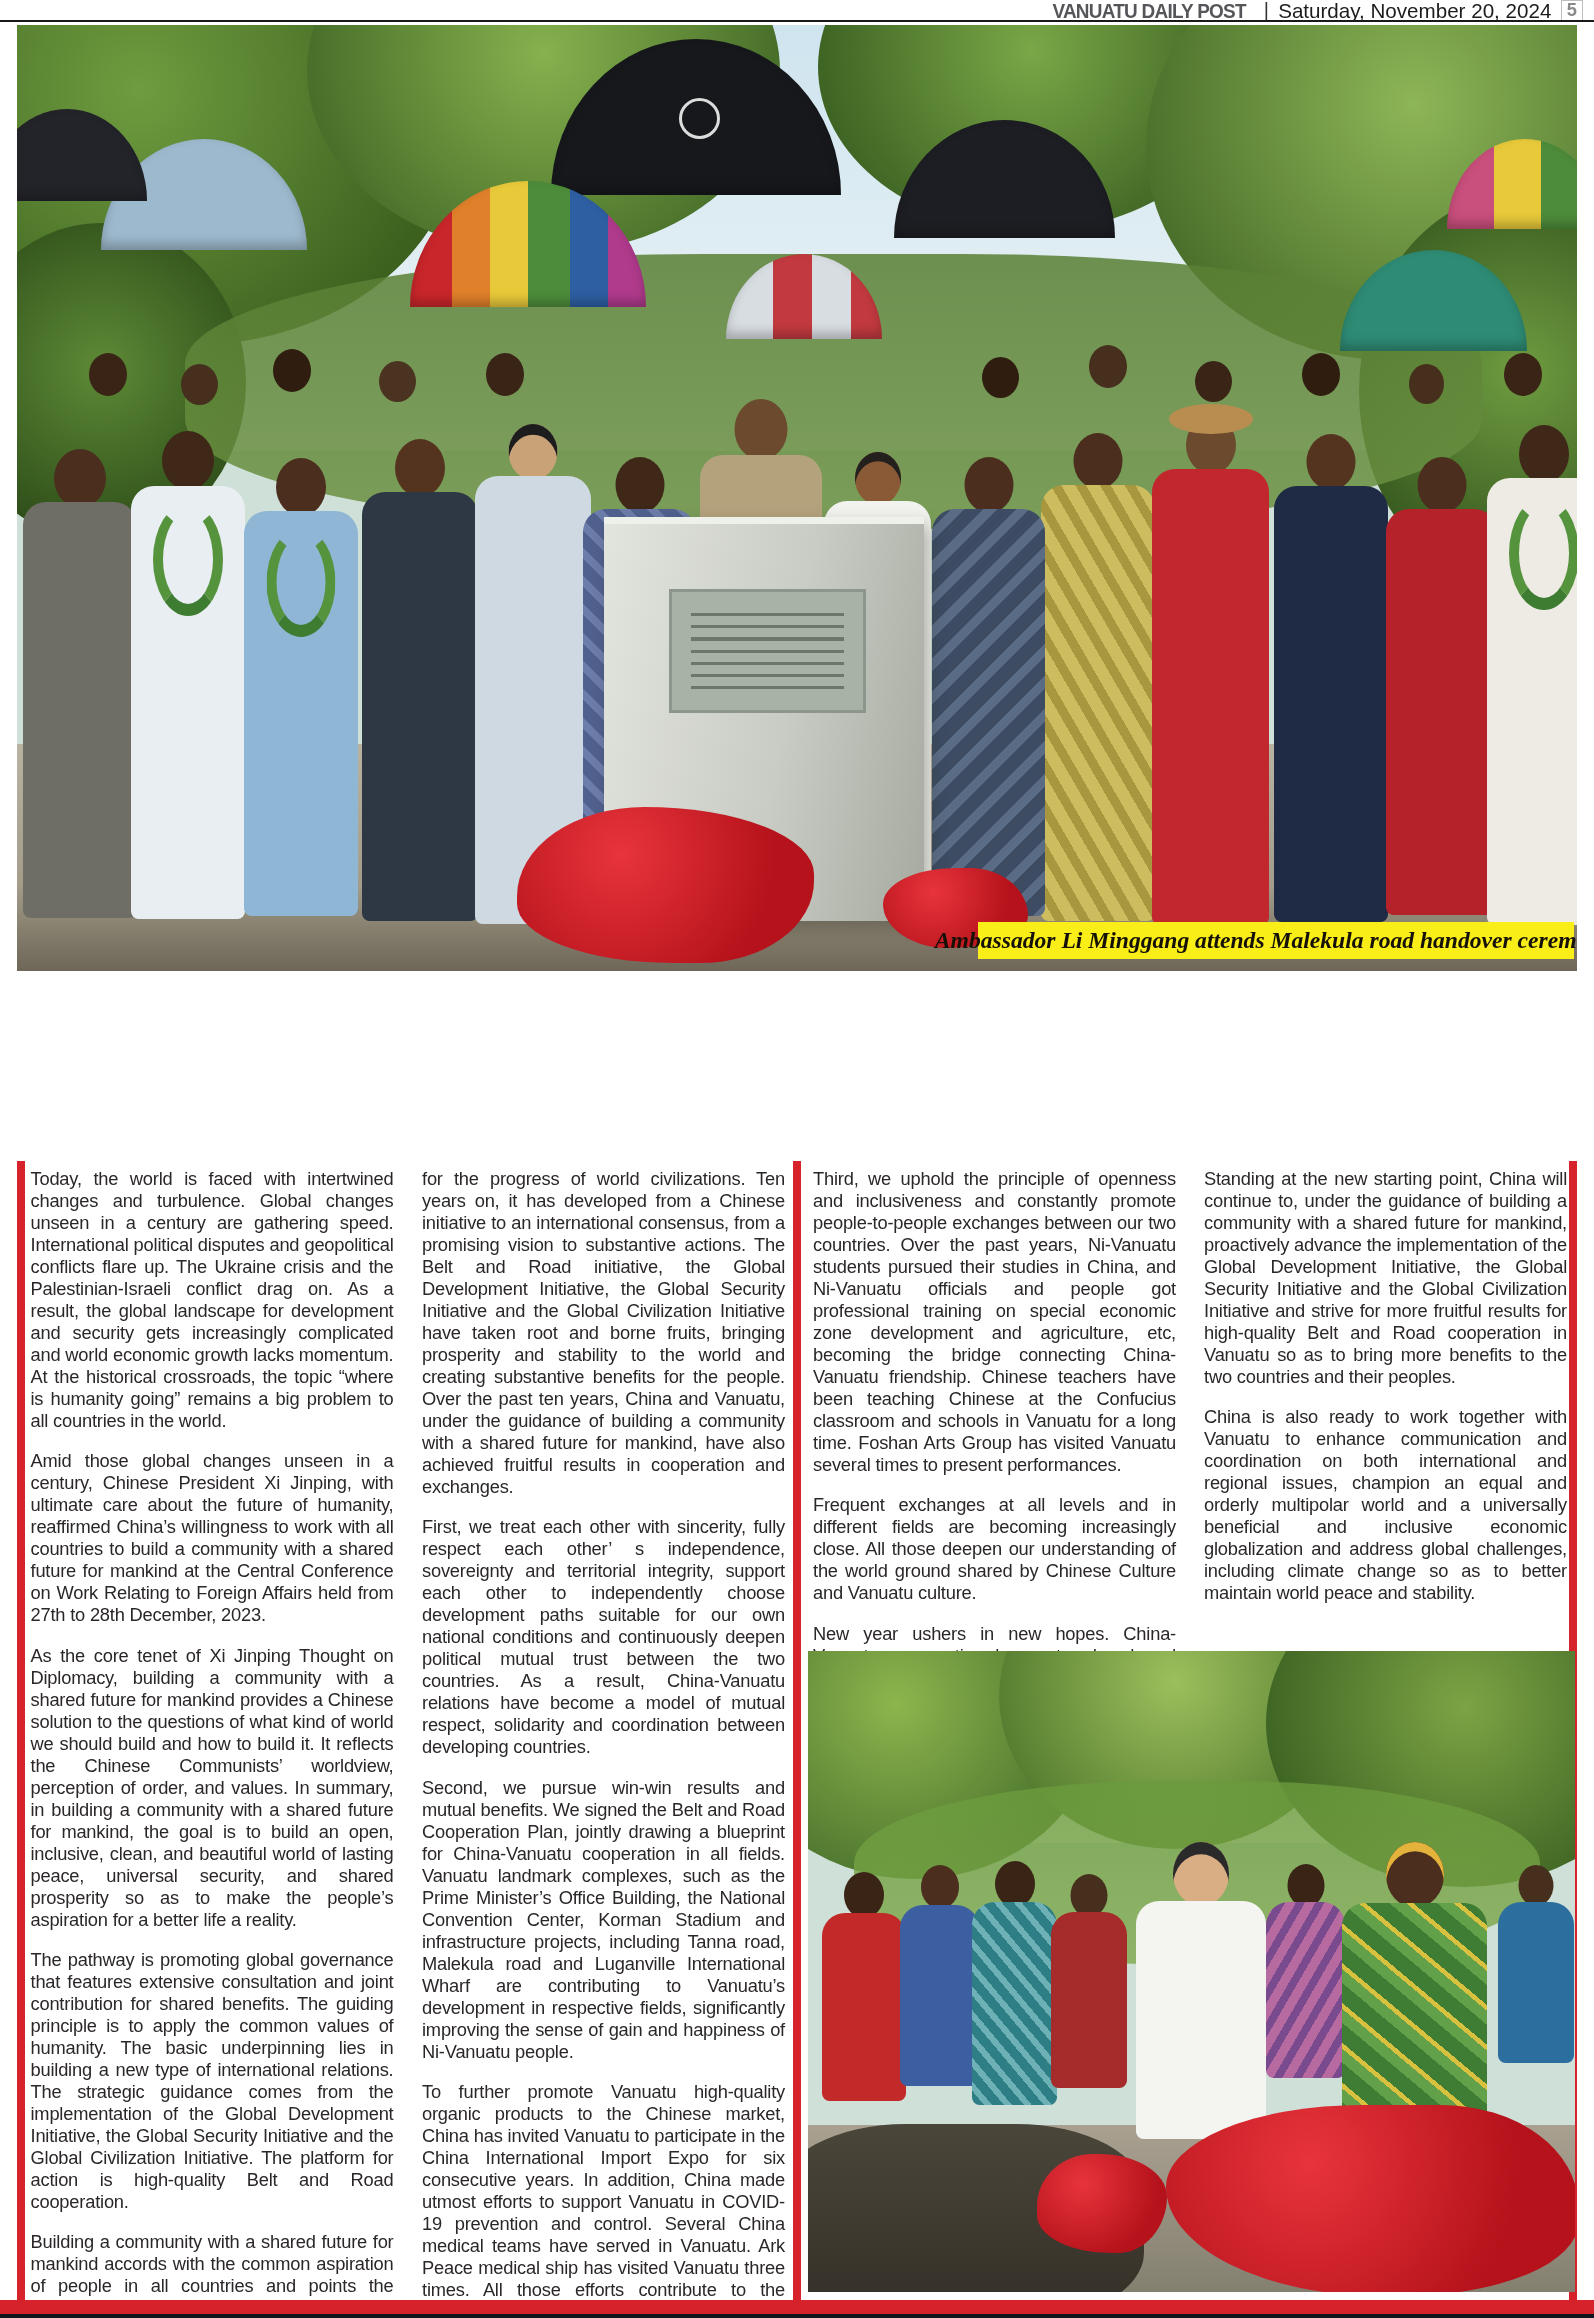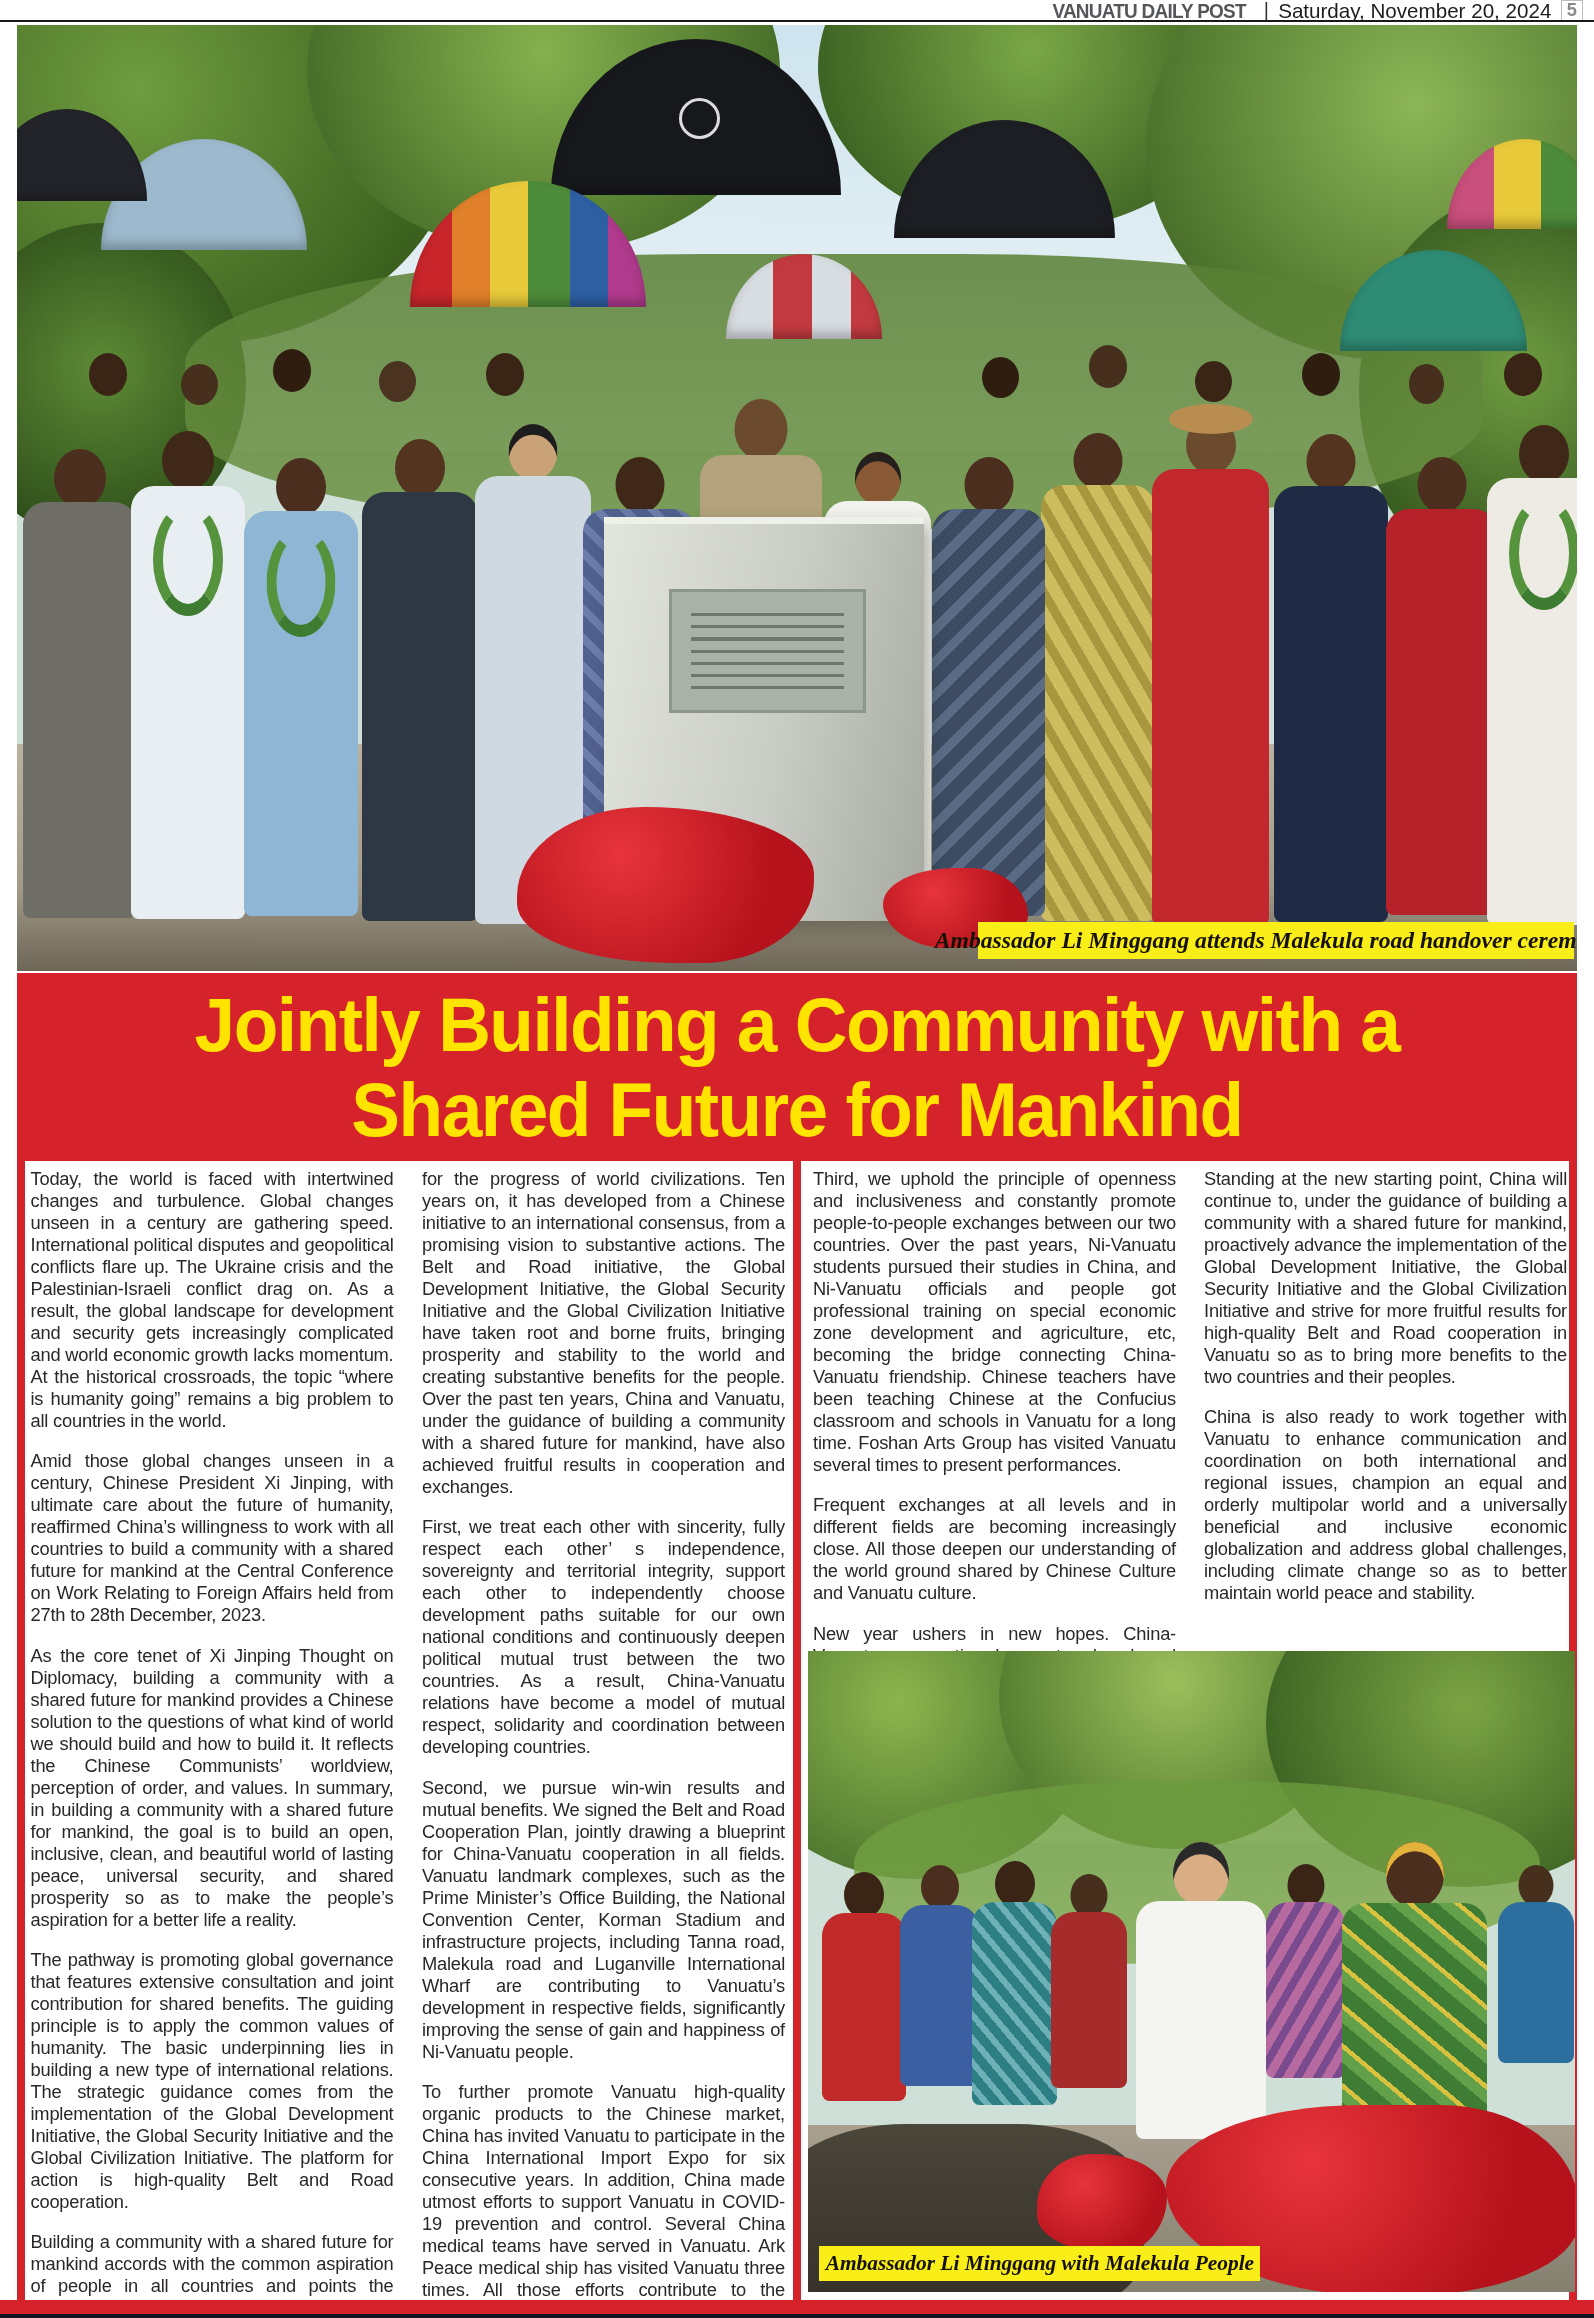--- a/index.html
+++ b/index.html
@@ -194,24 +194,20 @@
       <div class="plaque" style="left:65px;top:65px;width:191px;height:118px;">
         <div class="plaque-lines"></div>
       </div>
     </div>
     <div class="cloth" style="left:500px;top:782px;width:297px;height:156px;z-index:6;border-radius:45% 60% 40% 55%/60% 45% 55% 40%;"></div>
     <div class="cloth" style="left:866px;top:843px;width:145px;height:80px;z-index:6;border-radius:50% 40% 55% 45%/45% 60% 40% 55%;"></div>
 
     <div class="photo-cap cap-top" style="z-index:9;">Ambassador Li Minggang attends Malekula road handover ceremony.</div>
   </div>
 
-  <div class="headline-band">
-    <div>Jointly Building a Community with a</div>
-    <div>Shared Future for Mankind</div>
-  </div>
 
   <div class="vrule vr-left"></div>
   <div class="vrule vr-mid"></div>
   <div class="vrule vr-right"></div>
 
   <div class="col c1">
       <p>Today, the world is faced with intertwined changes and turbulence. Global changes unseen in a century are gathering speed. International political disputes and geopolitical conflicts flare up. The Ukraine crisis and the Palestinian-Israeli conflict drag on. As a result, the global landscape for development and security gets increasingly complicated and world economic growth lacks momentum. At the historical crossroads, the topic “where is humanity going” remains a big problem to all countries in the world.</p>
       <p>Amid those global changes unseen in a century, Chinese President Xi Jinping, with ultimate care about the future of humanity, reaffirmed China’s willingness to work with all countries to build a community with a shared future for mankind at the Central Conference on Work Relating to Foreign Affairs held from 27th to 28th December, 2023.</p>
       <p>As the core tenet of Xi Jinping Thought on Diplomacy, building a community with a shared future for mankind provides a Chinese solution to the questions of what kind of world we should build and how to build it. It reflects the Chinese Communists’ worldview, perception of order, and values. In summary, in building a community with a shared future for mankind, the goal is to build an open, inclusive, clean, and beautiful world of lasting peace, universal security, and shared prosperity so as to make the people’s aspiration for a better life a reality.</p>
       <p>The pathway is promoting global governance that features extensive consultation and joint contribution for shared benefits. The guiding principle is to apply the common values of humanity. The basic underpinning lies in building a new type of international relations. The strategic guidance comes from the implementation of the Global Development Initiative, the Global Security Initiative and the Global Civilization Initiative. The platform for action is high-quality Belt and Road cooperation.</p>
@@ -277,20 +273,19 @@
 
       <div class="person" style="left:534px;bottom:130px;width:145px;height:320px;z-index:3;">
         <span class="head" style="width:58px;height:66px;background:#4b2e1e;box-shadow:inset 0 9.2px 0 #e4b33c;"></span>
         <span class="torso" style="top:61px;background:repeating-linear-gradient(40deg,#3f7d35 0 15.3px,#63a04a 15.3px 26px,#d8c13e 26px 30.5px);"></span>
         </div>
     </div>
 
     <div class="cloth" style="left:358px;top:454px;width:412px;height:191px;z-index:4;border-radius:50% 35% 45% 55%/45% 55% 40% 60%;"></div>
     <div class="cloth" style="left:229px;top:503px;width:130px;height:99px;z-index:4;border-radius:45% 55% 40% 60%/55% 45% 60% 40%;"></div>
 
-    <div class="photo-cap cap-bottom" style="z-index:9;">Ambassador Li Minggang with Malekula People</div>
   </div>
 
   <div class="foot-red"></div>
   <div class="foot-black"></div>
 
 </div>
 
 
 </body></html>

